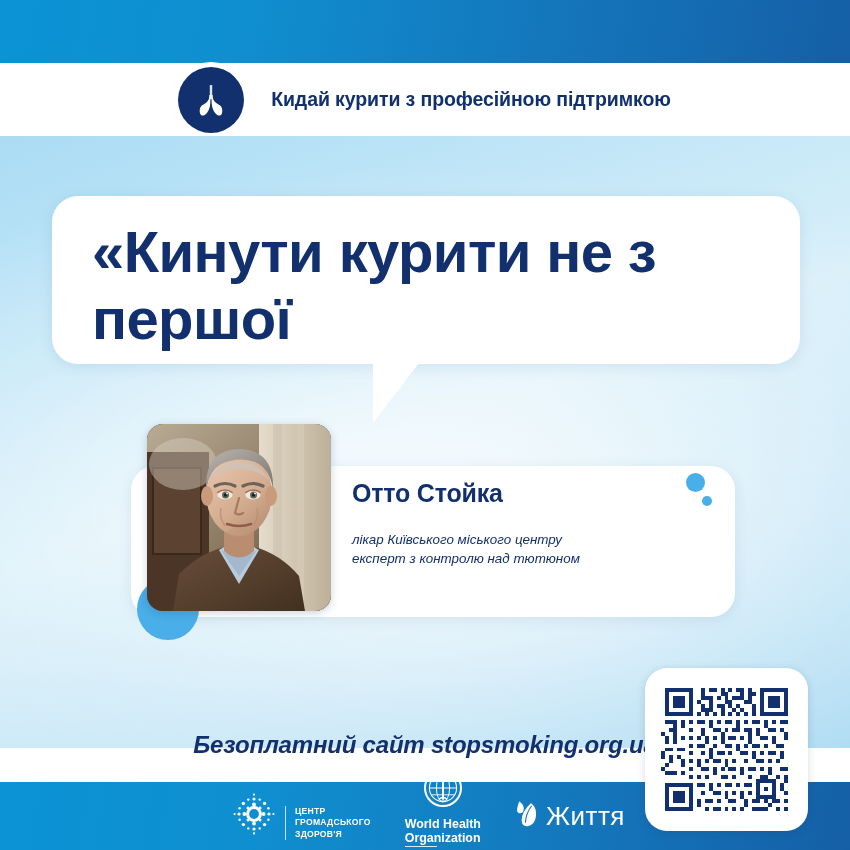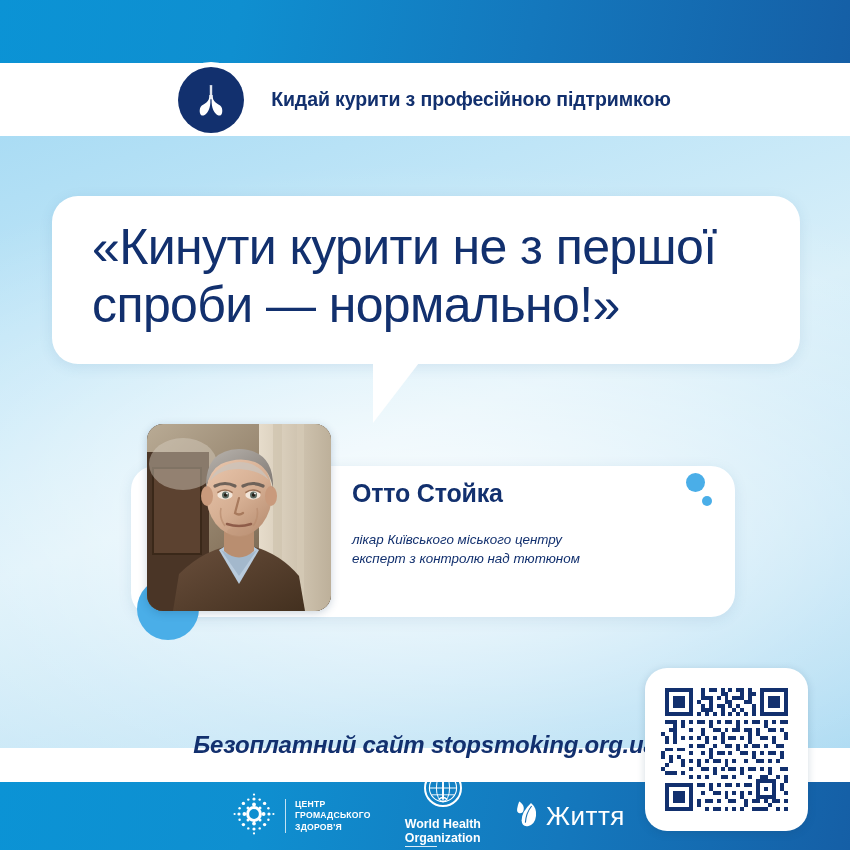--- a/index.html
+++ b/index.html
@@ -46,21 +46,21 @@
   }
 
   
   .quote-card{
     position:absolute;left:52px;top:196px;width:748px;height:168px;
     background:#ffffff;border-radius:26px;
     box-shadow:0 3px 14px rgba(30,90,140,0.10);
   }
   .quote-text{
     position:absolute;left:92px;top:218px;width:690px;
-    font-size:50px;line-height:1.16;font-weight:normal;color:#12306e;
+    font-size:58px;line-height:1.16;font-weight:bold;color:#12306e;
     letter-spacing:-0.6px;
   }
   .quote-tail{
     position:absolute;left:373px;top:363px;width:0;height:0;
     border-left:0 solid transparent;
     border-top:60px solid #ffffff;
     border-right:46px solid transparent;
   }
 
   
@@ -114,21 +114,21 @@
 
   
   .footer{
     position:absolute;left:0;top:782px;width:850px;height:68px;
     background:linear-gradient(100deg,#0b93d5 0%,#0f8fd0 30%,#1478bd 66%,#155fa6 100%);
   }
   .footer-logos{
     position:absolute;left:0;top:782px;width:850px;height:68px;
     display:flex;align-items:center;gap:34px;padding-left:232px;box-sizing:border-box;
   }
-  .logo-cgz{display:flex;align-items:center;gap:9px;}
+  .logo-cgz{display:flex;align-items:flex-end;gap:9px;}
   .cgz-text{
     font-size:8.6px;font-weight:bold;line-height:1.32;color:#ffffff;
     letter-spacing:0.25px;border-left:1px solid rgba(255,255,255,.75);padding-left:9px;
   }
   .cgz-text span{display:block;white-space:nowrap;}
   .logo-who{display:flex;align-items:center;gap:7px;flex-direction:column;}
   .who-text{color:#fff;}
   .who-name{font-size:12.4px;font-weight:bold;line-height:1.1;}
   .who-name span{display:block;white-space:nowrap;}
   .who-country{
@@ -170,21 +170,20 @@
     </div>
     <div class="header-title">Кидай курити з професійною підтримкою</div>
   </div>
 
   <div class="body-bg"></div>
 
   <div class="quote-card"></div>
   <div class="quote-tail"></div>
   <div class="quote-text">
     <div>«Кинути курити не з першої</div>
-    <div>спроби — нормально!»</div>
   </div>
 
   <div class="speaker-card"></div>
   <div class="quarter-dot"></div>
   <div class="dot-big"></div>
   <div class="dot-small"></div>
 
   <div class="portrait">
     <svg width="184" height="187" viewBox="0 0 184 187" aria-hidden="true">
       <defs>

